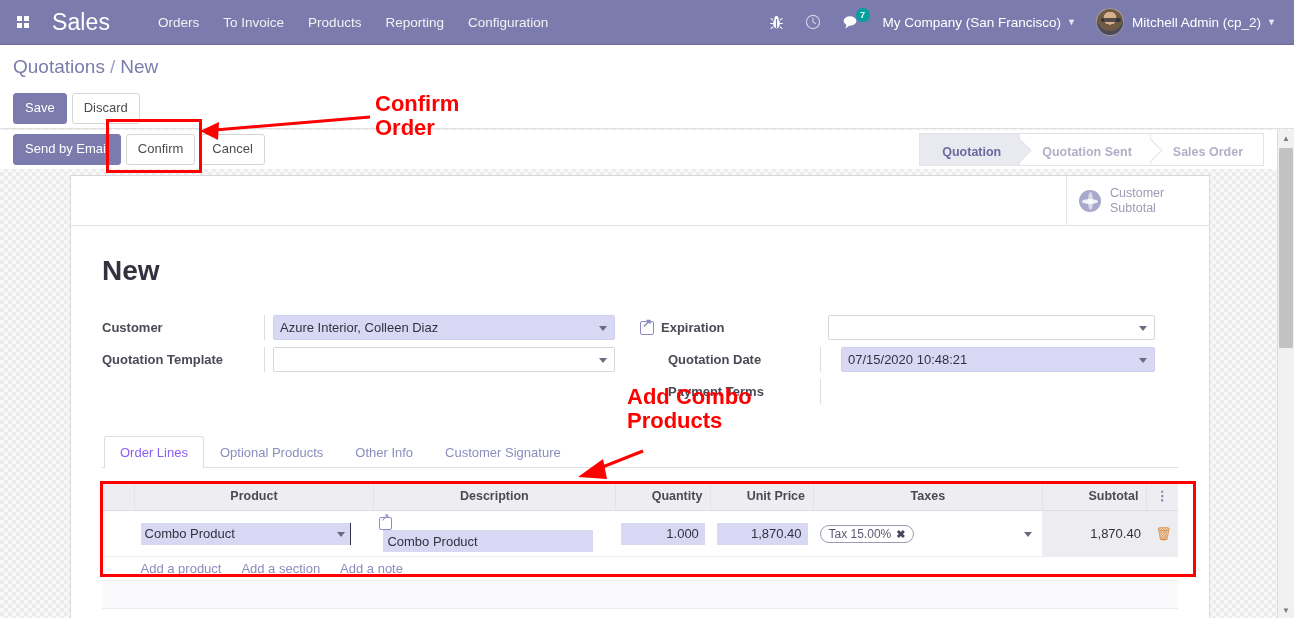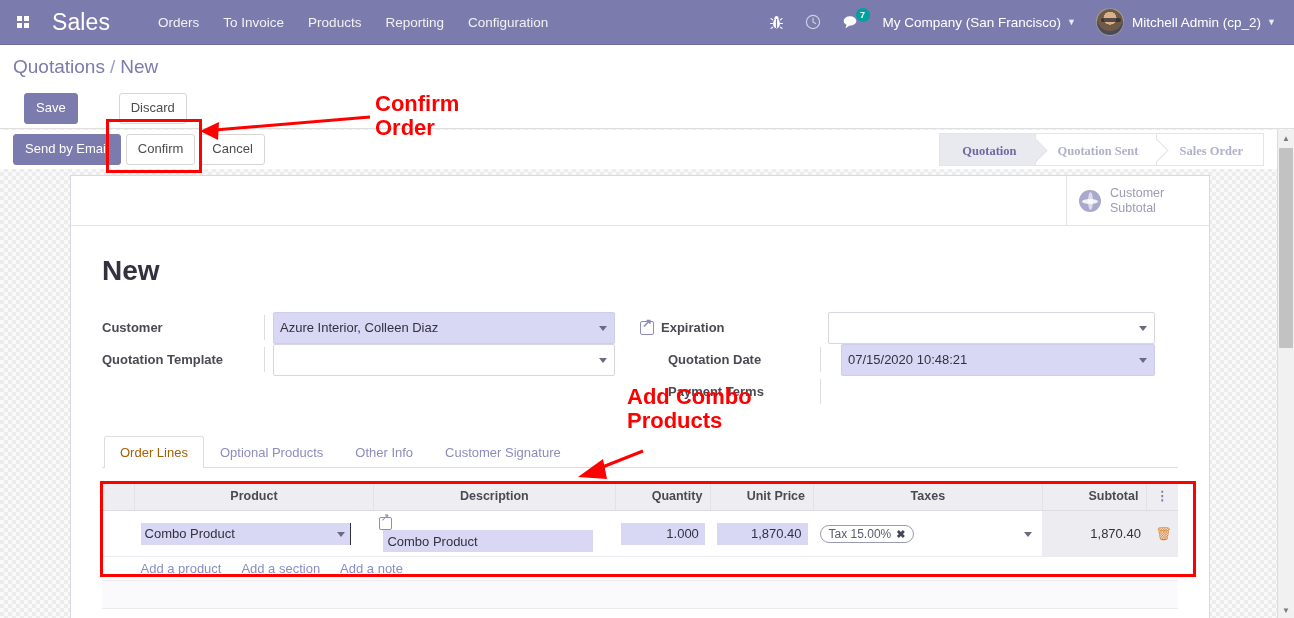--- a/index.html
+++ b/index.html
@@ -72,23 +72,22 @@
     position: absolute; top: 45px; left: 0; width: 1294px; height: 44px;
     display: flex; align-items: center; padding-left: 13px;
     background: #fff;
   }
   #breadcrumb { font-size: 19px; color: #7c7bad; }
   #breadcrumb .sep { color: #9e9ec4; margin: 0 5px; }
   #breadcrumb .cur { color: #7c7bad; }
 
   #edit-bar {
     position: absolute; top: 89px; left: 0; width: 1294px; height: 40px;
-    background: #fff; display: flex; align-items: center; padding-left: 24px;
+    background: #fff; display: flex; align-items: center; padding-left: 13px;
     border-bottom: 1px solid #dfdfdf;
-    gap: 36px;
   }
   #action-bar {
     position: absolute; top: 130px; left: 0; width: 1294px; height: 39px;
     background: #fff; display: flex; align-items: center; padding-left: 13px;
   }
   .btn {
     font-family: "Liberation Sans", sans-serif; font-size: 13px;
     border-radius: 3px; padding: 5px 11px; cursor: pointer; line-height: 1.4;
     white-space: nowrap;
   }
@@ -99,21 +98,21 @@
 
   
   #statusbar {
     position: absolute; right: 30px; top: 133px;
     display: flex; height: 33px; align-items: stretch;
     font-size: 12.5px; font-weight: bold;
   }
   .stage {
     position: relative; display: flex; align-items: center;
     padding: 4px 18px 0 22px; background: #fff; color: #b0b0c8;
-    border: 1px solid #e3e3e8; border-right: none; font-family: Liberation Serif, serif;
+    border: 1px solid #e3e3e8; border-right: none;
   }
   .stage:last-child { border-right: 1px solid #e3e3e8; padding-right: 20px; }
   .stage.active { background: #e9e9f0; color: #6b6aa0; }
   .stage::after {
     content:""; position: absolute; right: -9px; top: 50%;
     width: 16px; height: 16px; margin-top: -8px;
     border-top: 1px solid #e3e3e8; border-right: 1px solid #e3e3e8;
     transform: rotate(45deg); background: inherit; z-index: 2;
   }
   .stage:last-child::after { display: none; }
@@ -164,40 +163,40 @@
     width: 14px; height: 14px; border: 1.5px solid #8c8cbe; border-radius: 2px;
     position: relative; flex: none; display:inline-block;
   }
   .ext-icon::after {
     content:"↗"; position:absolute; left:1px; top:-5px; font-size: 12px; color:#8c8cbe; line-height:1;
   }
   .f-value { flex: 1; position: relative; }
   .divider-l { border-left: 1px solid #dcdce3; align-self: stretch; margin-right: 0; }
 
   .inp {
-    width: 100%; height: 32px; border: 1px solid #d6d6e0; border-radius: 2px;
+    width: 100%; height: 25px; border: 1px solid #d6d6e0; border-radius: 2px;
     background: #fff; font-family: "Liberation Sans", sans-serif; font-size: 13px;
     color: #31313f; padding: 0 22px 0 6px; outline: none;
   }
   .inp.filled { background: #d8d8f5; border-color: #cdcdee; }
   .sel-caret {
     position: absolute; right: 8px; top: 50%; margin-top: -2px;
     width: 0; height: 0; border-left: 4px solid transparent; border-right: 4px solid transparent;
     border-top: 5px solid #6b6b80; pointer-events: none;
   }
 
   
   #notebook { margin-top: 25px; }
   .tabs { display: flex; border-bottom: 1px solid #dcdce3; padding-left: 2px; }
   .tab {
     padding: 8px 15px; font-size: 13px; color: #8c8cbe; cursor: pointer;
     border: 1px solid transparent; border-bottom: none; margin-bottom: -1px;
     border-radius: 3px 3px 0 0;
   }
-  .tab.active { color: #a16207; background: #fff; border-color: #dcdce3; border-bottom-color: #fff; }
+  .tab.active { color: #8b5cf6; background: #fff; border-color: #dcdce3; border-bottom-color: #fff; }
 
   
   #lines-table { width: 100%; border-collapse: collapse; margin-top: 13px; font-size: 13px; }
   #lines-table thead th {
     background: #eeeef2; color: #4a4a55; font-weight: bold; font-size: 12.5px;
     text-align: center; padding: 7px 8px; border-bottom: 1px solid #dcdce3;
     border-right: 1px solid #e2e2e8; white-space: nowrap;
   }
   #lines-table thead th.num { text-align: right; }
   #lines-table thead th.handle-col { width: 32px; border-right: 1px solid #e2e2e8; }

